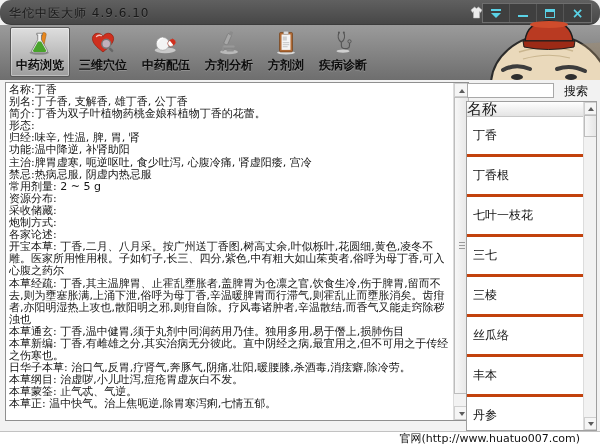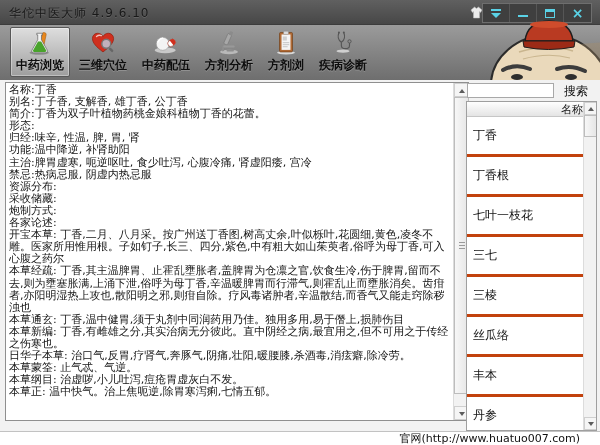--- a/index.html
+++ b/index.html
@@ -2,21 +2,21 @@
 <html><head>
 <meta charset="utf-8">
 <style>
   * { margin:0; padding:0; box-sizing:border-box; }
   html,body { width:600px; height:445px; overflow:hidden; }
   body { font-family:"DejaVu Sans", sans-serif; }
   .window { position:relative; width:600px; height:445px; background:#f2f2f2; overflow:hidden; }
 
   
   .titlebar { position:absolute; top:0; left:0; width:600px; height:25px;
-    background:linear-gradient(#606060,#474747); border-bottom:1px solid #3c3c3c; }
+    background:linear-gradient(#606060,#474747); border-bottom:1px solid #3c3c3c;border-radius:11px; }
   .title { position:absolute; left:9px; top:5px; font-size:12px; color:#191919;
     text-shadow:0 1px 0 rgba(255,255,255,0.12); letter-spacing:1px; white-space:nowrap; }
   .shirt { position:absolute; right:116px; top:6px; width:15px; height:13px; }
   .btn-group { position:absolute; right:8px; top:3px; height:20px; display:flex;
     border:1px solid #6e6e6e; background:#3f3f3f; }
   .tbtn { width:27px; height:100%; display:flex; flex-direction:column; align-items:center;
     justify-content:center; border-right:1px solid #565656; color:#5ad2e6; }
   .tbtn:last-child { border-right:none; }
   .skin-bar { width:10px; height:2px; background:#5ad2e6; margin-bottom:2px; }
   .skin-tri { width:0; height:0; border-left:5px solid transparent; border-right:5px solid transparent;
@@ -68,21 +68,21 @@
   .search-input { position:absolute; left:467px; top:3px; width:87px; height:15px;
     border:1px solid #a8a8a8; background:#fff; font-size:11px; padding:0 3px;
     font-family:"DejaVu Sans", sans-serif; }
   .search-btn { position:absolute; left:564px; top:3px; font-size:12px; color:#101010;
     background:none; border:none; font-family:"DejaVu Sans", sans-serif; cursor:default; }
 
   .herb-list { position:absolute; left:466px; top:21px; width:131px; height:330px;
     background:#fff; border:1px solid #9f9f9f; overflow:hidden; }
   .list-inner { position:absolute; left:0; top:0; right:13px; bottom:0; }
   .list-header { height:15px; background:linear-gradient(#ffffff,#e4e4e4);
-    border-bottom:1px solid #c6c6c6; text-align:right; font-size:11px; color:#1a1a1a;
+    border-bottom:1px solid #c6c6c6; text-align:left; font-size:15px; color:#1a1a1a;
     line-height:15px; }
   .herb-row { height:40px; border-bottom:3px solid #c2410c; font-size:12px; color:#141414;
     padding-left:6px; display:flex; align-items:center; }
   .list-scroll { position:absolute; right:0; top:0; width:13px; bottom:0; background:#f2f2f2;
     border-left:1px solid #dcdcdc; }
   .ls-btn { position:absolute; left:0; width:13px; height:13px; background:#f5f5f5;
     border:1px solid #cfcfcf; }
   .ls-up { top:0; } .ls-down { bottom:0; }
   .ls-up::after { content:""; position:absolute; left:3px; top:4px; border-left:3px solid transparent;
     border-right:3px solid transparent; border-bottom:4px solid #5c5c5c; }
@@ -220,31 +220,32 @@
     <div class="text-panel">
       <div class="article">
         <p>名称:丁香</p>
         <p>别名:丁子香, 支解香, 雄丁香, 公丁香</p>
         <p>简介:丁香为双子叶植物药桃金娘科植物丁香的花蕾。</p>
         <p>形态:</p>
         <p>归经:味辛, 性温, 脾, 胃, 肾</p>
         <p>功能:温中降逆, 补肾助阳</p>
         <p>主治:脾胃虚寒, 呃逆呕吐, 食少吐泻, 心腹冷痛, 肾虚阳痿, 宫冷</p>
         <p>禁忌:热病忌服, 阴虚内热忌服</p>
+        <p>常用剂量: 2 ~ 5 g</p>
         <p>资源分布:</p>
         <p>采收储藏:</p>
         <p>炮制方式:</p>
         <p>各家论述:</p>
         <p>开宝本草: 丁香,二月、八月采。按广州送丁香图,树高丈余,叶似栎叶,花圆细,黄色,凌冬不雕。医家所用惟用根。子如钉子,长三、四分,紫色,中有粗大如山茱萸者,俗呼为母丁香,可入心腹之药尔</p>
         <p>本草经疏: 丁香,其主温脾胃、止霍乱壅胀者,盖脾胃为仓凛之官,饮食生冷,伤于脾胃,留而不去,则为壅塞胀满,上涌下泄,俗呼为母丁香,辛温暖脾胃而行滞气,则霍乱止而壅胀消矣。齿疳者,亦阳明湿热上攻也,散阳明之邪,则疳自除。疗风毒诸肿者,辛温散结,而香气又能走窍除秽浊也</p>
         <p>本草通玄: 丁香,温中健胃,须于丸剂中同润药用乃佳。独用多用,易于僭上,损肺伤目</p>
         <p>本草新编: 丁香,有雌雄之分,其实治病无分彼此。直中阴经之病,最宜用之,但不可用之于传经之伤寒也。</p>
         <p>日华子本草: 治口气,反胃,疗肾气,奔豚气,阴痛,壮阳,暖腰膝,杀酒毒,消痃癖,除冷劳。</p>
+        <p>本草纲目: 治虚哕,小儿吐泻,痘疮胃虚灰白不发。</p>
         <p>本草蒙筌: 止气忒、气逆。</p>
-        <p>本草纲目: 治虚哕,小儿吐泻,痘疮胃虚灰白不发。</p>
         <p>本草正: 温中快气。治上焦呃逆,除胃寒泻痢,七情五郁。</p>
       </div>
       <div class="vscroll">
         <div class="sb-btn sb-up"></div>
         <div class="sb-thumb">
             <span class="grip"></span>
           </div>
         <div class="sb-btn sb-down"></div>
       </div>
     </div>

